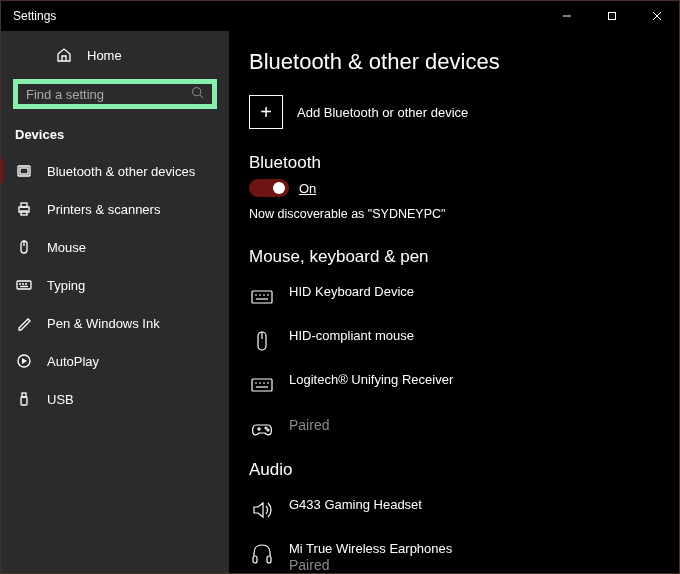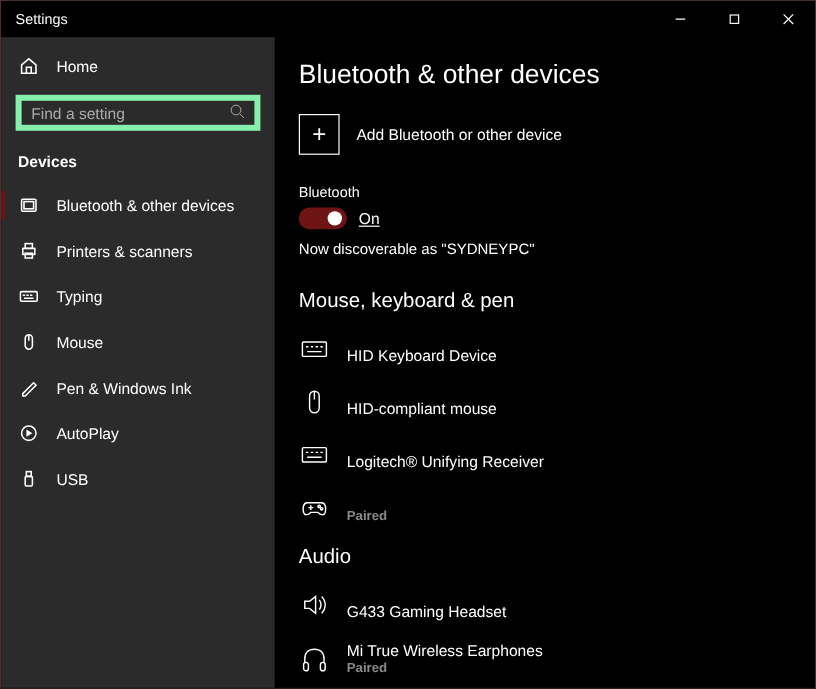--- a/index.html
+++ b/index.html
@@ -36,20 +36,21 @@
     width: 228px;
     background: #2b2b2b;
     display: flex; flex-direction: column;
     padding-top: 6px;
   }
   .home-row {
     display: flex; align-items: center;
     height: 36px; padding: 0 14px;
     font-size: 13px; gap: 14px;
     color: #fff;
+    margin-left: 40px;
   }
   .search-wrap { padding: 6px 12px 10px 12px; }
   .search {
     display: flex; align-items: center;
     border: 5px solid #86efac;
     height: 30px; padding: 0 8px;
     background: transparent;
     color: #aaa; font-size: 13px;
   }
   .search span:first-child { flex: 1; }
@@ -83,45 +84,45 @@
   .add-row {
     display: flex; align-items: center; gap: 14px;
     margin-bottom: 24px;
   }
   .plus-box {
     width: 34px; height: 34px;
     border: 1.5px solid #fff;
     display: flex; align-items: center; justify-content: center;
     font-size: 20px; line-height: 1;
   }
-  .sub-label { font-size: 12px; margin-bottom: 6px; }
+  .sub-label { font-size: 17px; margin-bottom: 6px; }
   .toggle {
     display: flex; align-items: center; gap: 10px;
     margin-bottom: 10px;
     text-decoration: underline;
   }
   .toggle-track {
     width: 40px; height: 18px; border-radius: 9px;
     background: #6e1414; position: relative;
   }
   .toggle-thumb {
     width: 12px; height: 12px; border-radius: 50%;
     background: #fff; position: absolute; top: 3px; right: 4px;
   }
   .discover { font-size: 12.5px; margin-bottom: 26px; }
   .group-title { font-size: 17px; font-weight: 400; margin-bottom: 12px; }
   .device-row {
-    display: flex; align-items: flex-end; gap: 14px;
+    display: flex; align-items: flex-start; gap: 14px;
     margin-bottom: 18px;
     margin-top: 17px;
   }
   .dev-icon { width: 26px; height: 26px; display:flex; align-items:center; justify-content:center; flex-shrink:0; }
   .dev-icon svg { width: 24px; height: 24px; stroke: #fff; fill: none; stroke-width: 1.2; }
   .dev-text .dn { font-size: 13px; }
-  .dev-text .ds { font-size: 11px; color: #8a8a8a; margin-top: 1px; font-weight: bold; }
+  .dev-text .ds { font-size: 14px; color: #8a8a8a; margin-top: 1px; }
 </style>
 </head>
 <body>
 
 <div class="window">
   <div class="titlebar">
     <span>Settings</span>
     <span class="spacer"></span>
     <div class="win-btn">
       <svg width="10" height="10">
@@ -179,37 +180,37 @@
               <rect x="3" y="6" width="10" height="5"></rect>
               <rect x="5" y="2" width="6" height="4"></rect>
               <rect x="5" y="10" width="6" height="4"></rect>
             </svg>
           </span>
         <span>Printers &amp; scanners</span>
       </div>
       <div class="nav-item">
         <span class="nav-icon">
             <svg viewBox="0 0 16 16">
+              <rect x="5" y="2" width="6" height="12" rx="3"></rect>
+              <line x1="8" y1="2" x2="8" y2="7"></line>
+            </svg>
+          </span>
+        <span>Mouse</span>
+      </div>
+      <div class="nav-item">
+        <span class="nav-icon">
+            <svg viewBox="0 0 16 16">
               <rect x="1" y="4" width="14" height="8" rx="1"></rect>
               <line x1="3" y1="7" x2="5" y2="7"></line>
               <line x1="6" y1="7" x2="8" y2="7"></line>
               <line x1="9" y1="7" x2="11" y2="7"></line>
               <line x1="4" y1="9.5" x2="12" y2="9.5"></line>
             </svg>
           </span>
         <span>Typing</span>
-      </div>
-      <div class="nav-item">
-        <span class="nav-icon">
-            <svg viewBox="0 0 16 16">
-              <rect x="5" y="2" width="6" height="12" rx="3"></rect>
-              <line x1="8" y1="2" x2="8" y2="7"></line>
-            </svg>
-          </span>
-        <span>Mouse</span>
       </div>
       <div class="nav-item">
         <span class="nav-icon">
             <svg viewBox="0 0 16 16">
               <path d="M3 13 L12 4 L14 6 L5 15 L3 15 Z"></path>
             </svg>
           </span>
         <span>Pen &amp; Windows Ink</span>
       </div>
       <div class="nav-item">

